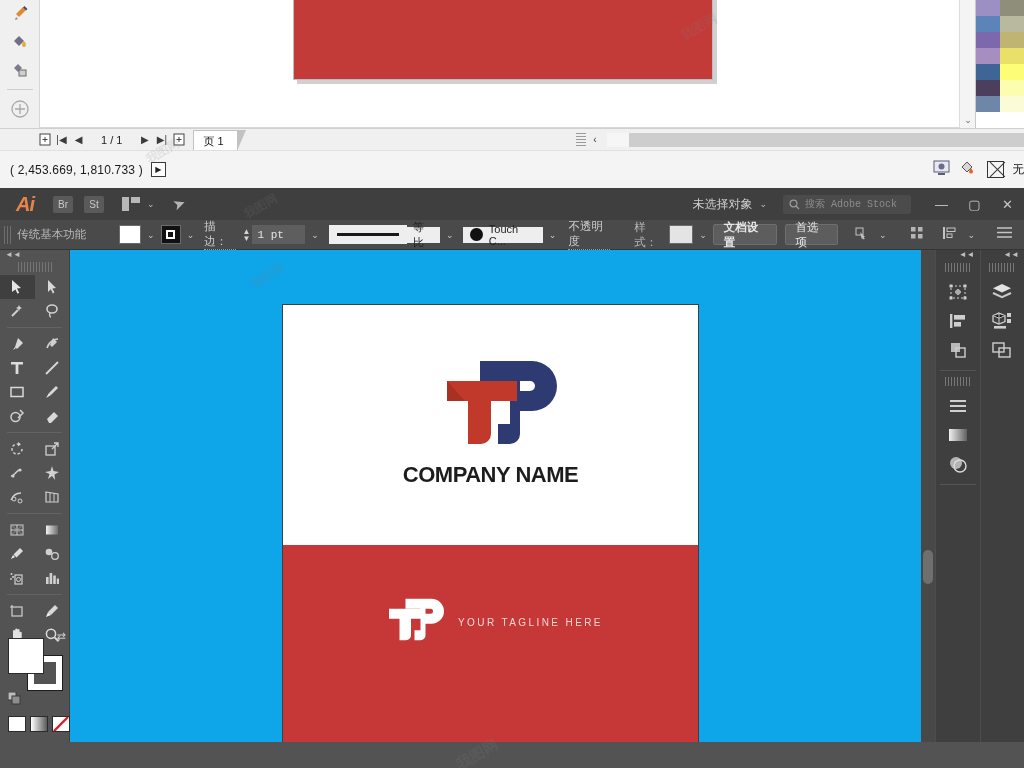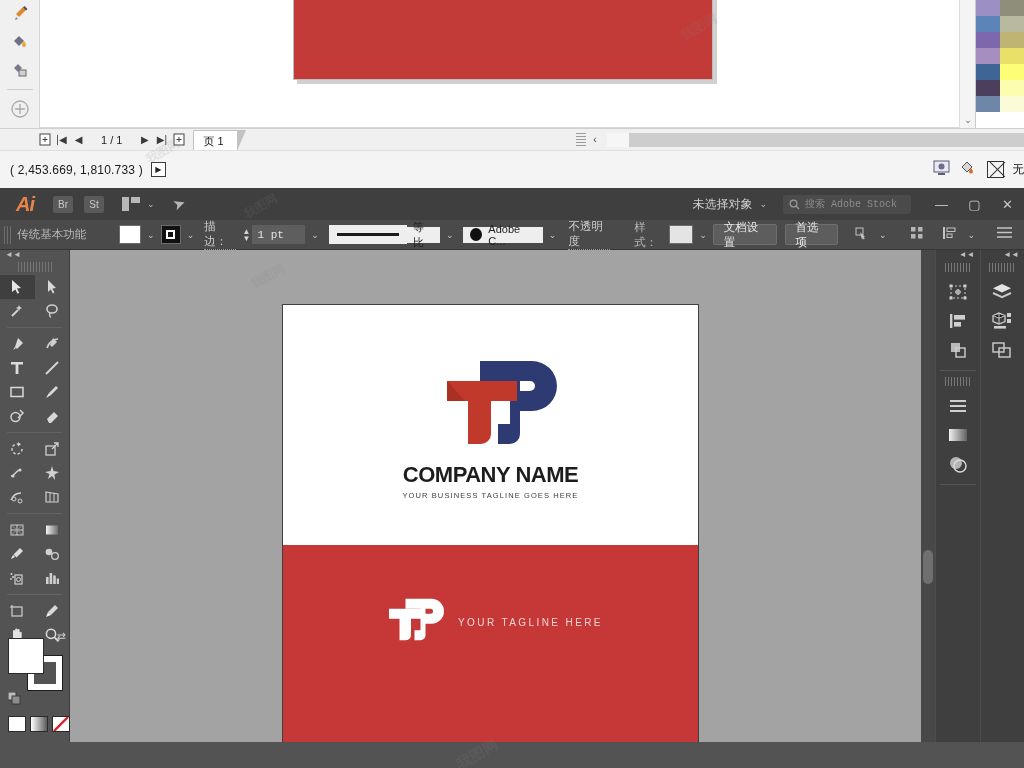--- a/index.html
+++ b/index.html
@@ -144,21 +144,21 @@
   .swatch-area { position:absolute; left:8px; bottom:52px; width:56px; height:52px; }
   .fillsw { position:absolute; left:0; top:0; width:36px; height:36px; background:#fff; border:1px solid #2b2b2b; }
   .strokesw { position:absolute; left:20px; top:18px; width:34px; height:34px; background:transparent;
     border:6px solid #fff; outline:1px solid #1c1c1c; }
   .swap { position:absolute; right:-2px; top:-8px; color:#cdcdcd; font-size:11px; }
   .defsw { position:absolute; left:0; bottom:-14px; width:13px; height:13px; }
   .modes { position:absolute; left:8px; bottom:10px; display:flex; gap:4px; }
   .mode { width:18px; height:16px; border:1px solid #2b2b2b; }
 
   
-  .canvas-area { flex:1; background:#a3a3a3; position:relative; overflow:hidden; }
+  .canvas-area { flex:1; background:#0ea5e9; position:relative; overflow:hidden; }
   .artboard { position:absolute; left:213px; top:55px; width:415px; height:440px; background:#fff;
      box-shadow:0 0 0 1px #3f3f3f; }
   .ab-white { height:240px; position:relative; }
   .ab-red { height:200px; background:#c63737; position:relative; }
   .logo-wrap { position:absolute; left:0; right:0; top:46px; text-align:center; }
   .company-name { font-size:22px; font-weight:bold; color:#1d1d1d; letter-spacing:-0.5px;
     font-family:"Liberation Sans", sans-serif; }
   .tagline { font-size:7.5px; color:#3c3c3c; letter-spacing:1.1px; margin-top:3px; }
   .red-row { position:absolute; left:0; right:0; top:48px; display:flex; align-items:center;
     justify-content:center; gap:14px; }
@@ -353,28 +353,28 @@
       </span>
     <span class="field" style="width:58px;">1 pt</span>
     <span class="dd">⌄</span>
     <span class="strokeline" style="margin-left:4px;">
         <i></i>
       </span>
     <span class="white-field" style="margin-left:-1px;">等比</span>
     <span class="dd">⌄</span>
     <span class="white-field" style="width:86px; margin-left:4px;">
       <i class="dot"></i>
-      <span>Adobe C...</span>
+      <span>Touch C...</span>
     </span>
     <span class="dd">⌄</span>
     <span class="cb-link" style="margin-left:6px;">不透明度</span>
     <span class="cb-label" style="margin-left:24px;">样式：</span>
     <span class="sw-box" style="margin-left:4px;width:26px;background:#e4e4e4"></span>
     <span class="dd">⌄</span>
-    <span class="btn" style="margin-left:0;">文档设置</span>
+    <span class="btn" style="margin-left:0;font-weight:bold;">文档设置</span>
     <span class="btn" style="margin-left:8px;">首选项</span>
     <span class="ico-btn" style="margin-left:12px;">
       <svg width="15" height="14" viewBox="0 0 15 14">
           <rect x="2" y="2" width="7" height="7" fill="none" stroke="#c4c4c4"></rect>
           <path d="M6 6l5 5-1.6.2 1.4 1.4-1 1-1.4-1.4-.4 1.6z" fill="#c4c4c4"></path>
         </svg>
     </span>
     <span class="dd">⌄</span>
     <span class="ico-btn" style="margin-left:14px;">
       <svg width="14" height="14" viewBox="0 0 14 14">
@@ -628,21 +628,20 @@
       <div class="artboard">
         <div class="ab-white">
           <div class="logo-wrap">
             <svg width="132" height="105" viewBox="0 0 132 105" style="display:block;margin:0 auto">
               <path d="M55 10 h52 a25 25 0 0 1 0 50 h-16 v-20 h14 a5 5 0 0 0 0-10 h-50 z" fill="#2e3a72"></path>
               <path d="M85 25 h10 v58 a10 10 0 0 1 -10 10 h-12 v-20 h12 z" fill="#2e3a72"></path>
               <path d="M22 30 h70 v20 h-26 v33 a10 10 0 0 1 -10 10 h-13 v-43 h-21 z" fill="#c0392b"></path>
               <path d="M22 30 l18 20 h-18 z" fill="#a83124"></path>
             </svg>
             <div class="company-name" style="margin-top:6px;">COMPANY NAME</div>
-            <div class="tagline">YOUR BUSINESS TAGLINE GOES HERE</div>
           </div>
         </div>
         <div class="ab-red">
           <div class="red-row">
             <svg width="66" height="54" viewBox="0 0 132 105">
               <path d="M55 10 h52 a25 25 0 0 1 0 50 h-16 v-20 h14 a5 5 0 0 0 0-10 h-50 z" fill="#ffffff"></path>
               <path d="M85 25 h10 v58 a10 10 0 0 1 -10 10 h-12 v-20 h12 z" fill="#ffffff"></path>
               <path d="M22 30 h70 v20 h-26 v33 a10 10 0 0 1 -10 10 h-13 v-43 h-21 z" fill="#ffffff"></path>
             </svg>
             <div>

